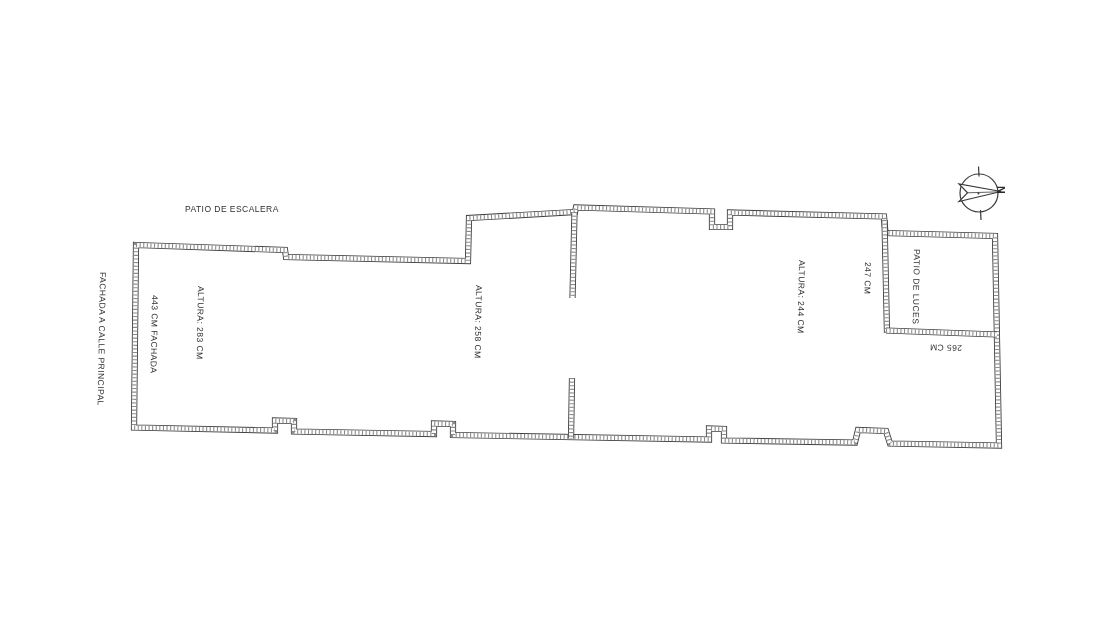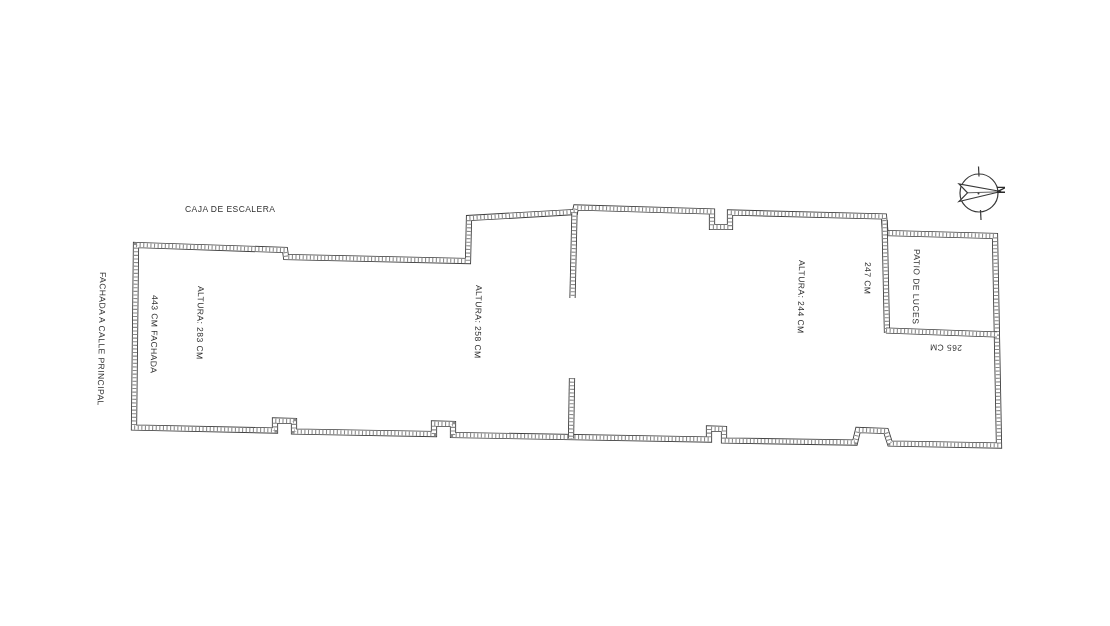--- a/index.html
+++ b/index.html
@@ -73,21 +73,21 @@
     <g fill="none" stroke="#3a3a3a" stroke-width="1.2">
       <circle cx="979" cy="193" r="19"></circle>
       <line x1="978.5" y1="166.5" x2="979" y2="176.5"></line>
       <line x1="980.5" y1="210" x2="981" y2="220"></line>
       <path d="M1001,191.5 L959,184 L967.5,192.8 L959,201.5 Z" fill="#ffffff"></path>
       <line x1="967.5" y1="192.8" x2="1000" y2="191.8" stroke-width="0.8"></line>
       <circle cx="978.5" cy="193.5" r="1" fill="#3a3a3a" stroke="none"></circle>
     </g>
   </svg>
 
-  <div class="label" style="left:185px;top:205px;">CAJA DE ESCALERA</div>
+  <div class="label" style="left:185px;top:205px;">PATIO DE ESCALERA</div>
 
   <div class="label vlabel" style="left:107px;top:272px;">FACHADA A CALLE PRINCIPAL</div>
 
   <div class="label vlabel" style="left:159px;top:295px;">443 CM FACHADA</div>
 
   <div class="label vlabel" style="left:205px;top:286px;">ALTURA: 283 CM</div>
 
   <div class="label vlabel" style="left:483px;top:285px;">ALTURA: 258 CM</div>
 
   <div class="label vlabel" style="left:806px;top:260px;">ALTURA: 244 CM</div>

